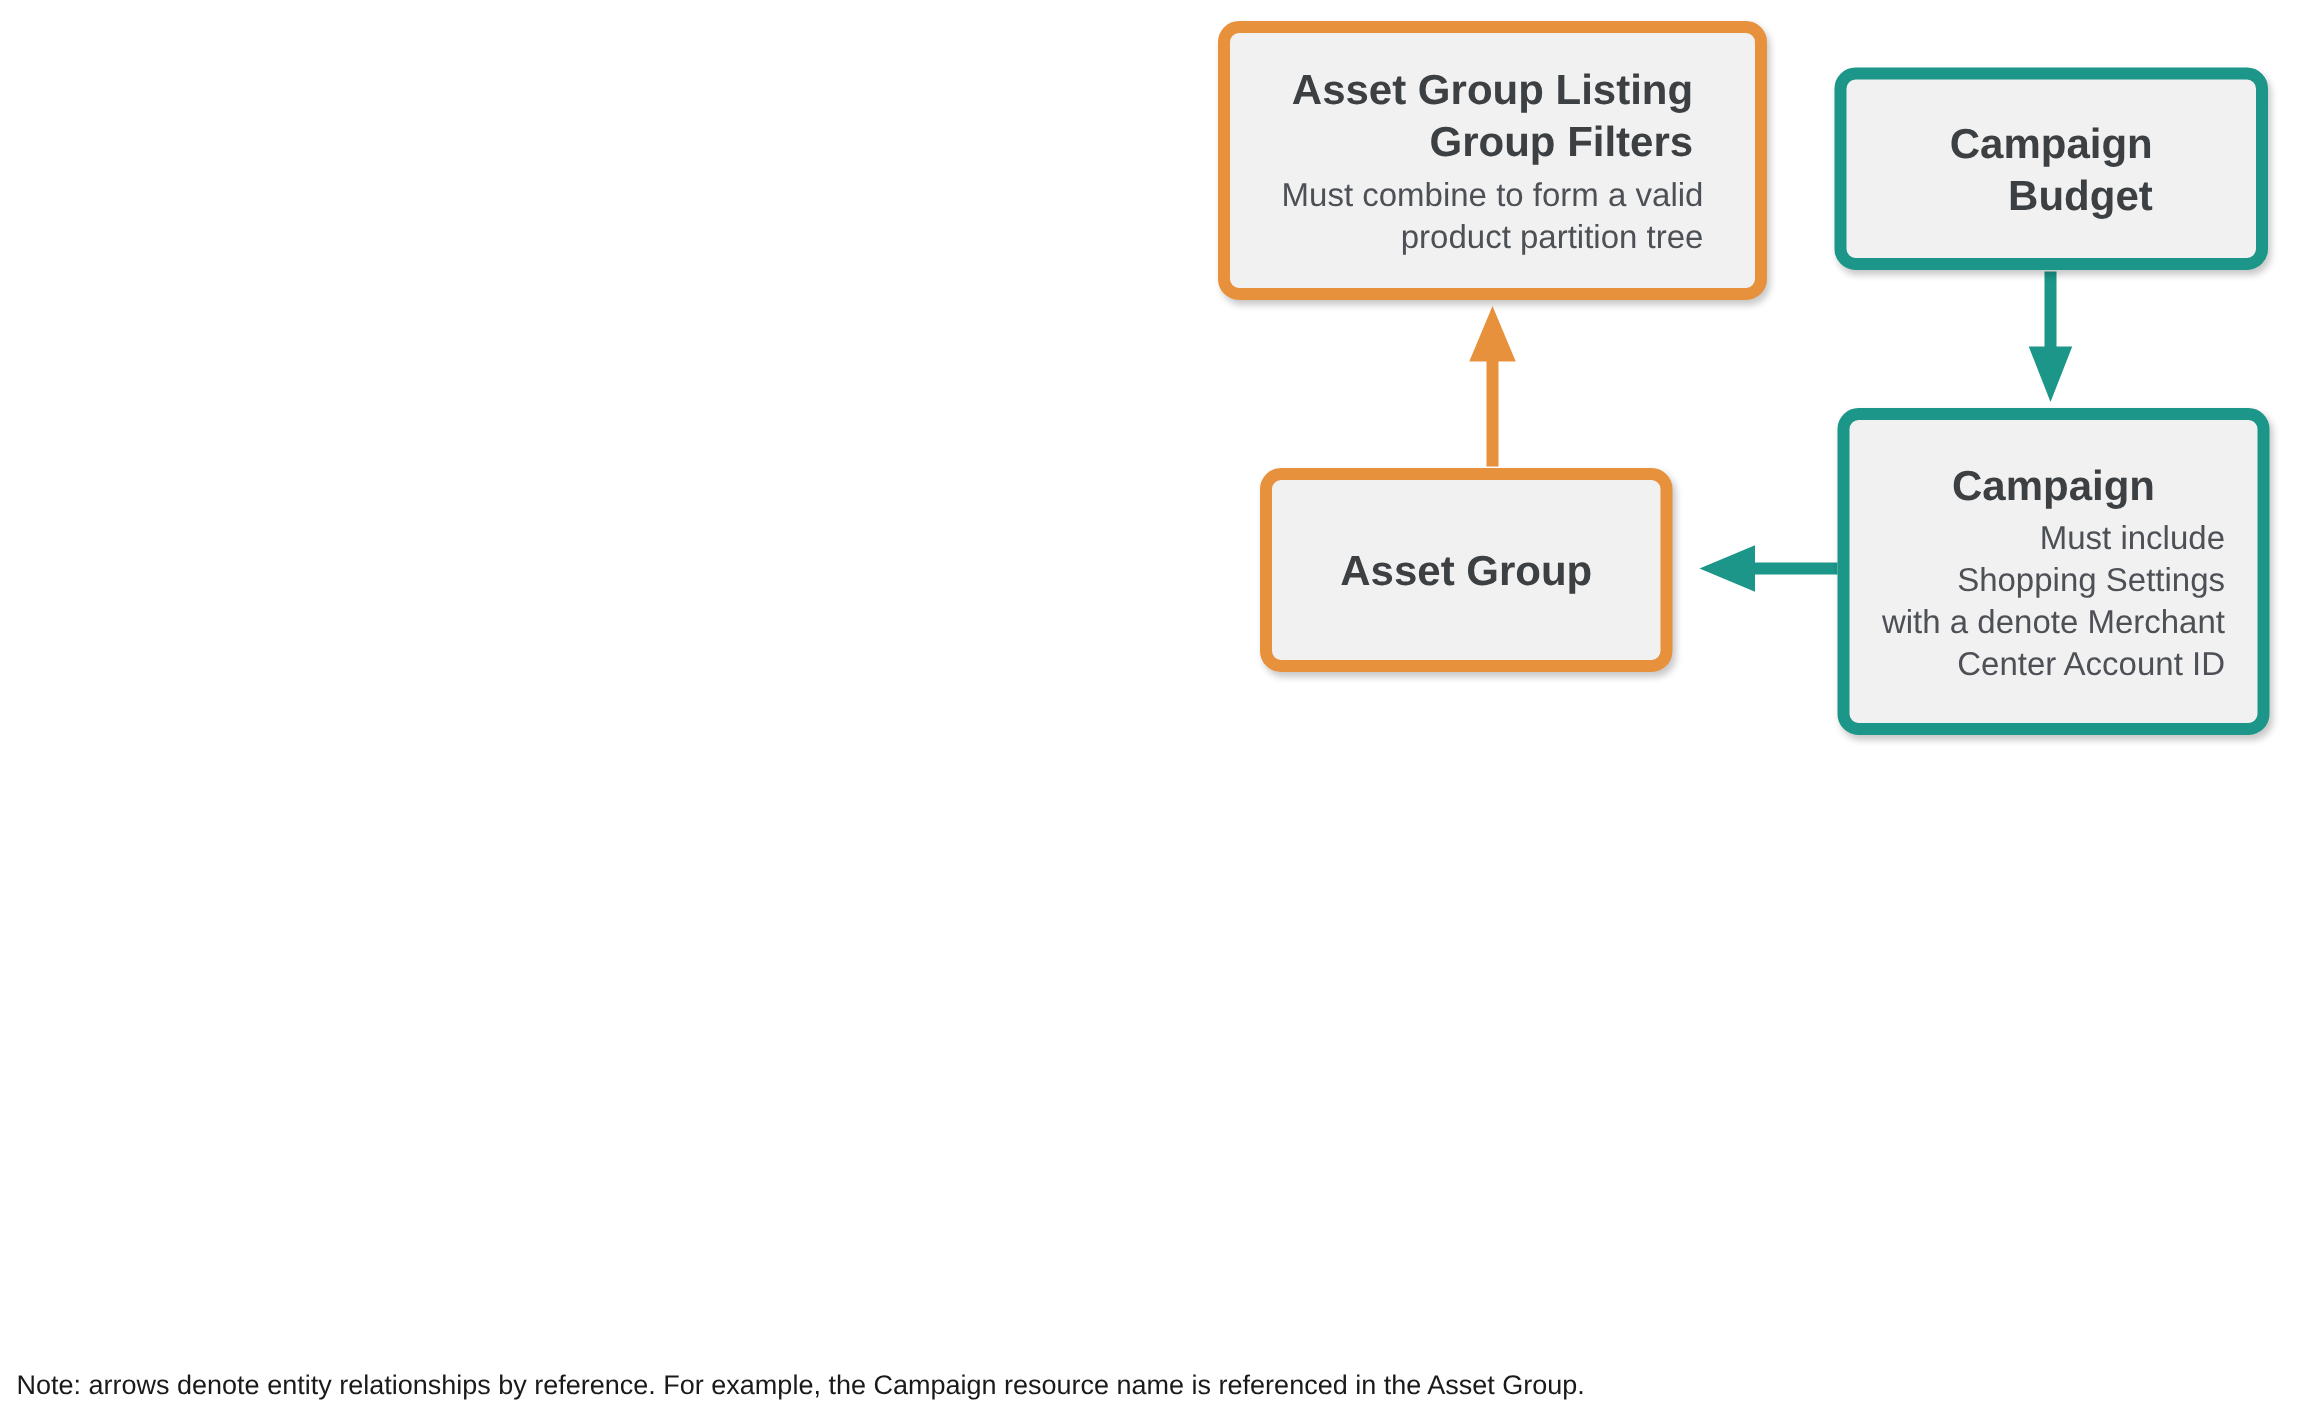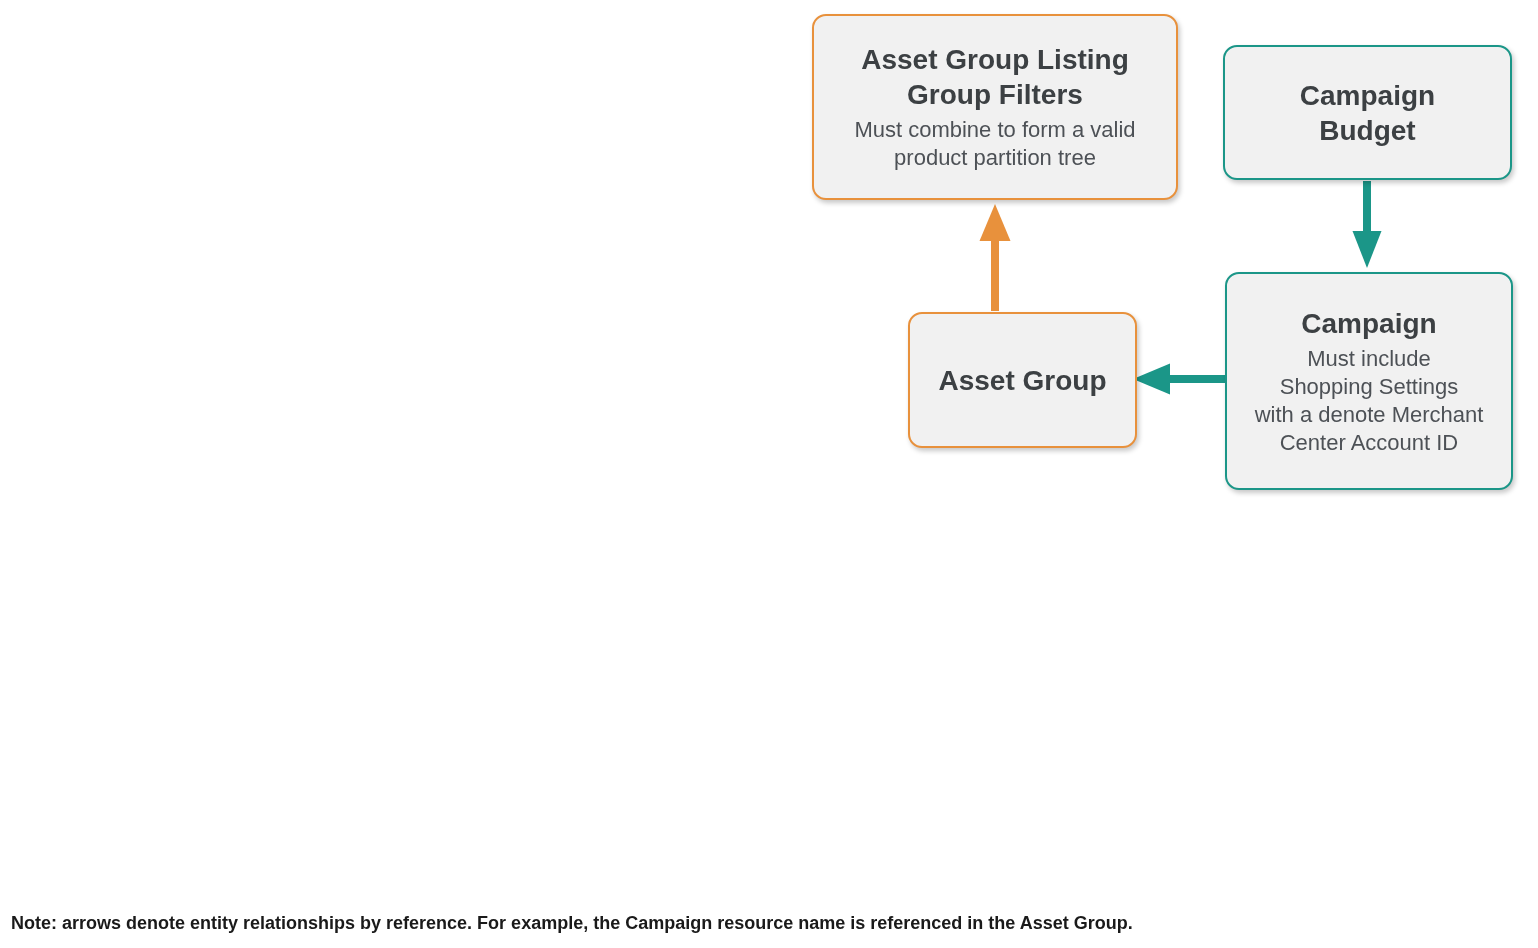--- a/index.html
+++ b/index.html
@@ -20,27 +20,27 @@
   }
   .canvas {
     position: relative;
     width: 1538px;
     height: 948px;
     background: #ffffff;
   }
   .node {
     position: absolute;
     background: var(--box-bg);
-    border: 2px solid #ec4899;
+    border: 8px solid #ec4899;
     border-radius: 14px;
     display: flex;
     flex-direction: column;
     align-items: center;
     justify-content: center;
-    text-align: center;
+    text-align: right;
     box-shadow: 2px 3px 5px rgba(0,0,0,0.22);
     padding: 8px 14px;
   }
   .node.orange { border-color: var(--orange); }
   .node.teal   { border-color: var(--teal); }
   .node-title {
     font-size: 28px;
     font-weight: bold;
     line-height: 35px;
     color: var(--title-text);
@@ -49,40 +49,40 @@
   .node-subtitle {
     font-size: 22px;
     font-weight: normal;
     line-height: 28px;
     color: var(--subtitle-text);
     white-space: pre-line;
     margin-top: 4px;
   }
   #node-aglgf           { left: 812px;  top: 14px;  width: 366px; height: 186px; }
   #node-campaign-budget { left: 1223px; top: 45px;  width: 289px; height: 135px; }
-  #node-asset-group     { left: 908px;  top: 312px; width: 229px; height: 136px; }
+  #node-asset-group     { left: 840px;  top: 312px; width: 275px; height: 136px; }
   #node-campaign        { left: 1225px; top: 272px; width: 288px; height: 218px; }
 
   svg.edges {
     position: absolute;
     left: 0; top: 0;
     width: 1538px; height: 948px;
     pointer-events: none;
   }
   .edge line    { stroke: currentColor; }
   .edge polygon { fill: currentColor; stroke: none; }
   .edge.orange  { color: var(--orange); }
   .edge.teal    { color: var(--teal); }
 
   .note {
     position: absolute;
     left: 11px;
     top: 913px;
     font-size: 18px;
-    font-weight: bold;
+    font-weight: normal;
     color: var(--note-text);
     white-space: nowrap;
   }
 </style>
 </head>
 <body>
 
 <div class="canvas">
 
   <svg class="edges" viewBox="0 0 1538 948" aria-hidden="true">

